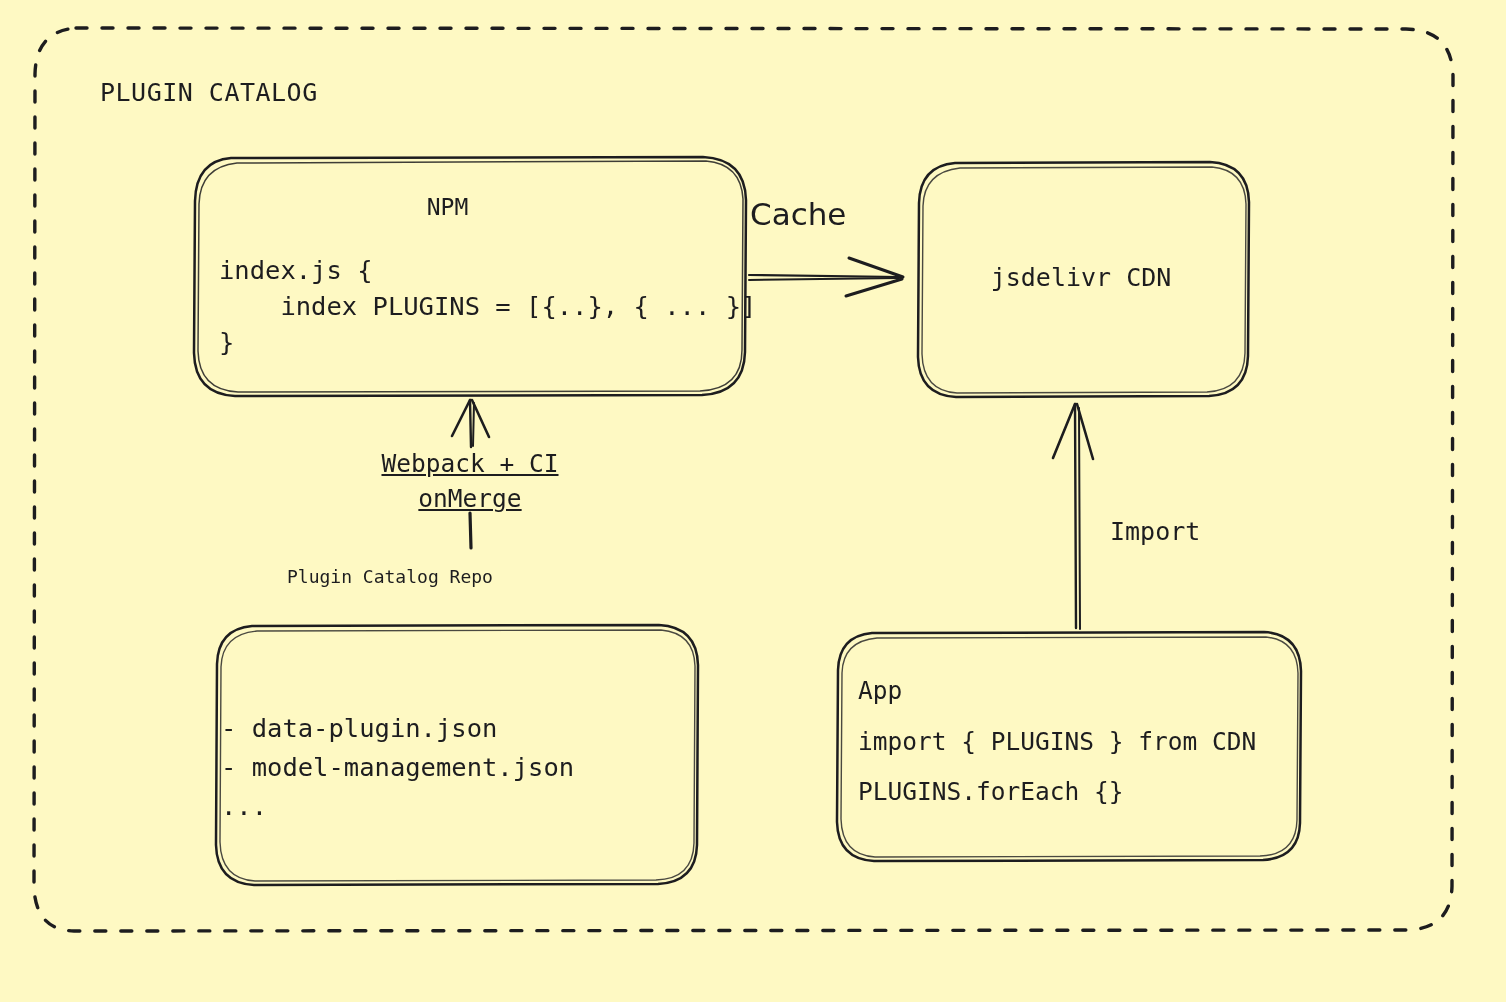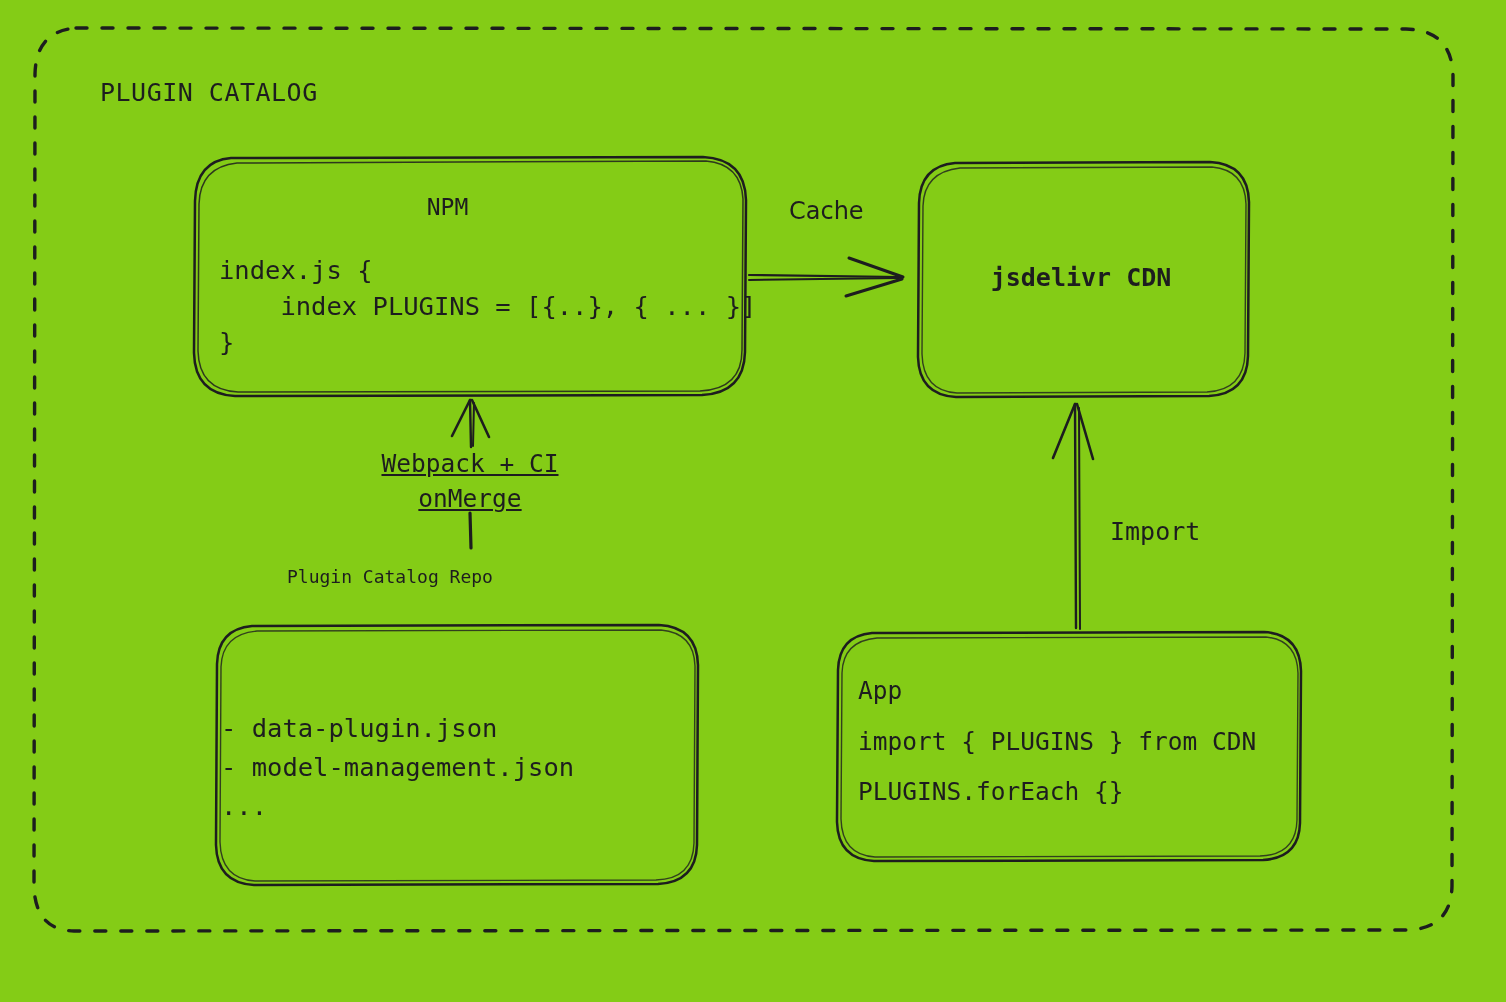--- a/index.html
+++ b/index.html
@@ -4,21 +4,21 @@
 <style>
   html, body {
     margin: 0;
     padding: 0;
     background: #ffffff;
   }
   #canvas {
     position: relative;
     width: 1506px;
     height: 1002px;
-    background: #84cc16;
+    background: #fef9c3;
     overflow: hidden;
     font-family: "DejaVu Sans Mono", "Liberation Mono", monospace;
   }
   #sketch {
     position: absolute;
     left: 0;
     top: 0;
     width: 1506px;
     height: 1002px;
     pointer-events: none;
@@ -48,26 +48,25 @@
     top: 252px;
     font-size: 25.5px;
     line-height: 1.42;
   }
   .box-title-cdn {
     left: 916px;
     top: 265px;
     width: 330px;
     text-align: center;
     font-size: 25px;
-    font-weight: bold;
   }
   .edge-cache {
-    left: 789px;
+    left: 750px;
     top: 199px;
-    font-size: 24px;
+    font-size: 31px;
     font-family: "DejaVu Sans", "Liberation Sans", sans-serif;
   }
   .edge-webpack {
     left: 372px;
     top: 447px;
     font-size: 24.5px;
     line-height: 1.42;
     text-align: center;
     width: 196px;
     text-decoration: underline;

